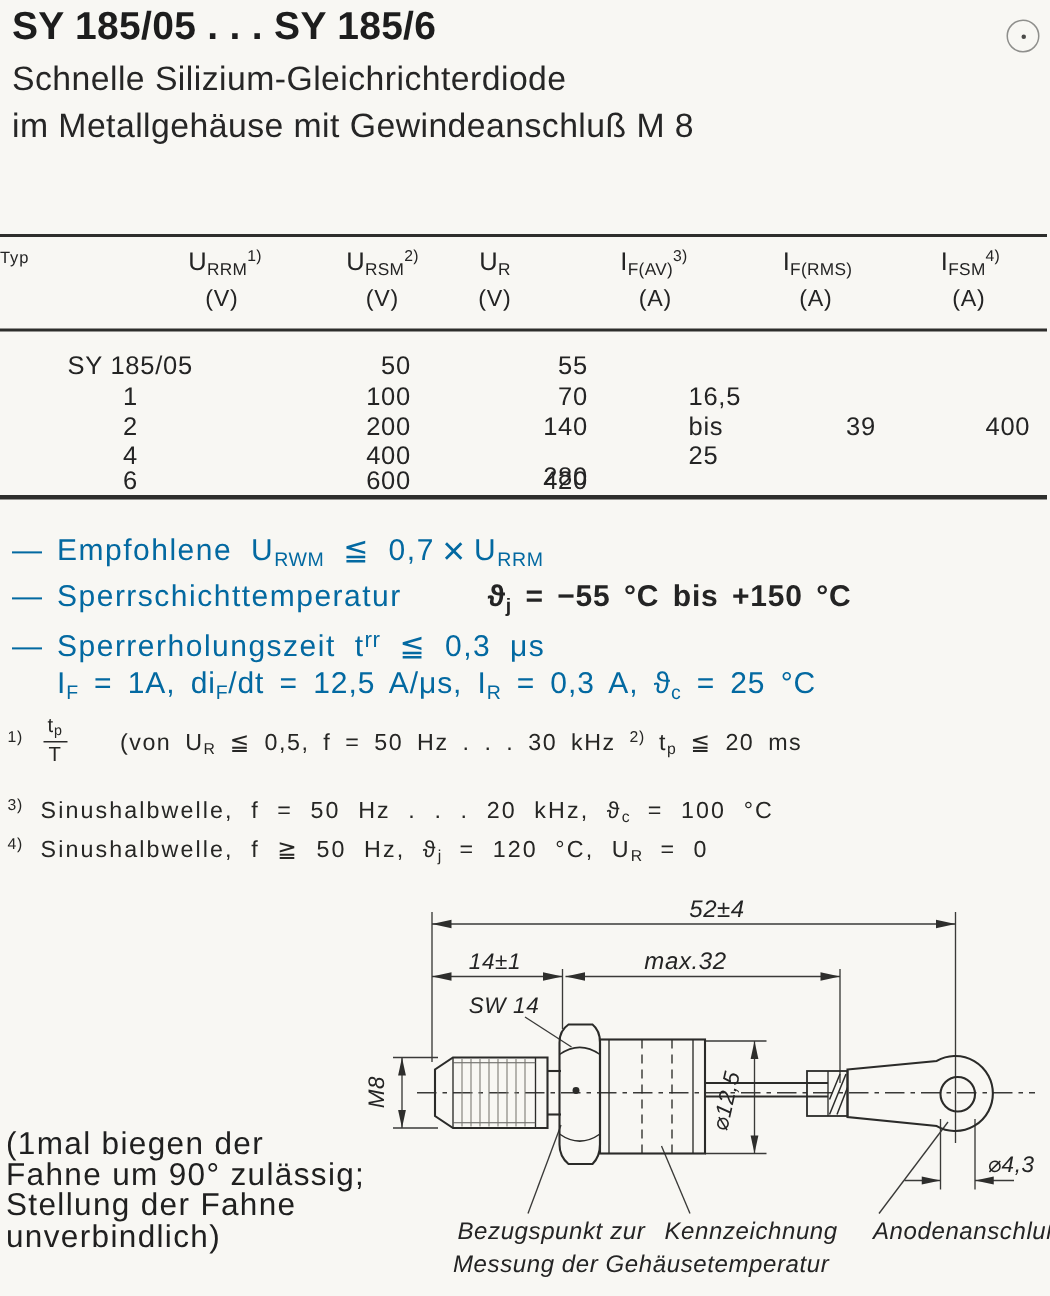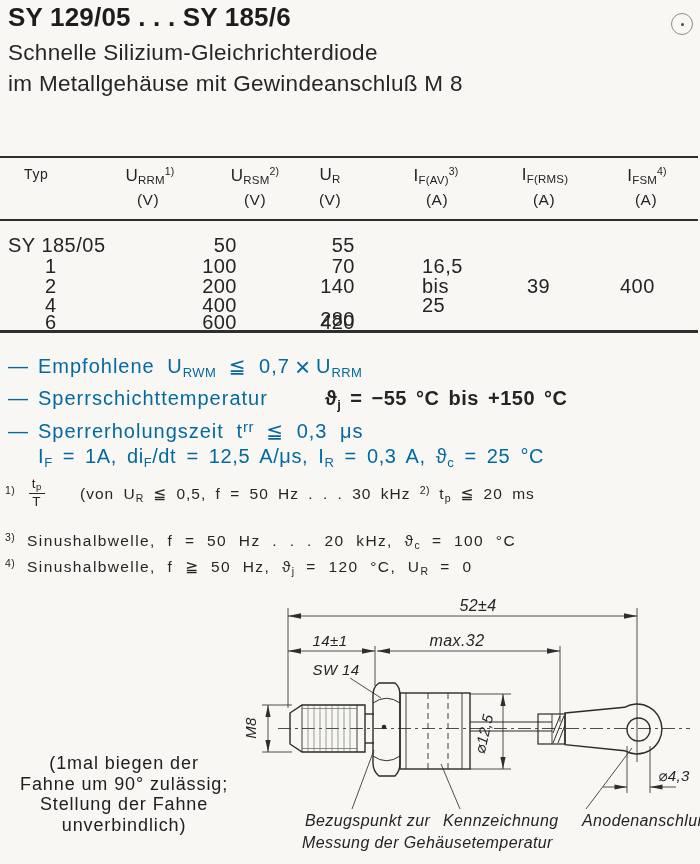--- a/index.html
+++ b/index.html
@@ -9,50 +9,50 @@
     font-family:"Liberation Sans","DejaVu Sans",sans-serif;
   }
   .abs{position:absolute;}
   .title{left:8px;top:2px;font-size:26px;font-weight:700;letter-spacing:.2px;color:#1d1d1d;white-space:nowrap;}
   .logo{left:671px;top:13px;width:20px;height:20px;border:1.5px solid #8f8f8c;border-radius:50%;display:flex;align-items:center;justify-content:center;}
   .logo-dot{width:3px;height:3px;border-radius:50%;background:#4a4a48;}
   .sub{left:8px;font-size:22.5px;letter-spacing:.3px;color:#262626;white-space:nowrap;}
   .hrule{left:0;width:700px;background:#24242
 2;}
   .rule{left:0;width:698px;background:#2e2e2c;}
-  .typ-label{left:24px;top:166px;font-size:14px;letter-spacing:.6px;text-align:right;}
+  .typ-label{left:0;top:166px;font-size:11px;letter-spacing:.6px;text-align:right;}
   .hcell{top:165px;transform:translateX(-50%);font-size:17px;white-space:nowrap;letter-spacing:.2px;}
   .hcell sub{font-size:11.5px;vertical-align:-3px;letter-spacing:.2px;}
   .hcell sup{font-size:10.5px;vertical-align:6px;}
   .hunit{top:191px;transform:translateX(-50%);font-size:15.5px;letter-spacing:.5px;}
-  .cell{font-size:20px;letter-spacing:.5px;white-space:nowrap;}
+  .cell{font-size:17px;letter-spacing:.5px;white-space:nowrap;margin-left:37px;}
   .rnum{text-align:right;}
   .note{left:8px;font-size:20px;font-weight:500;letter-spacing:1px;word-spacing:6px;white-space:nowrap;color:#0369a1;}
   .note .dash{display:inline-block;margin-right:9px;}
   .note sub{font-size:13px;vertical-align:-4px;letter-spacing:.4px;}
   .note sup{font-size:15px;vertical-align:6px;letter-spacing:.4px;}
   .times{font-size:26px;line-height:0;vertical-align:-3px;padding:0 5px;font-weight:400;}
   .formula{font-size:20px;font-weight:700;letter-spacing:.5px;word-spacing:3px;white-space:nowrap;}
   .formula sub{font-size:13px;vertical-align:-4px;}
   .fnote{left:5px;font-size:15.5px;letter-spacing:1.4px;word-spacing:6px;white-space:nowrap;color:#262624;}
   .fnote sub{font-size:10.5px;vertical-align:-3px;letter-spacing:.5px;}
   .fnote sup{font-size:10.5px;vertical-align:5px;letter-spacing:.5px;}
   .frac{display:inline-block;text-align:center;vertical-align:middle;line-height:1.05;margin:0 26px 4px 4px;font-size:13.5px;letter-spacing:.5px;}
   .fr-top{display:block;border-bottom:1.4px solid #2a2a2a;padding:0 3px 1px;}
   .fr-bot{display:block;padding-top:1px;}
   .frac sub{font-size:9.5px;vertical-align:-2px;}
-  .sidenote{left:20px;top:753px;font-size:18px;font-weight:500;letter-spacing:.9px;line-height:20.5px;color:#202020;white-space:nowrap;text-align:center;}
+  .sidenote{left:4px;top:753px;font-size:21px;font-weight:500;letter-spacing:.9px;line-height:20.5px;color:#202020;white-space:nowrap;}
   svg text{font-family:"Liberation Sans","DejaVu Sans",sans-serif;font-style:italic;fill:#242424;letter-spacing:.4px;}
 </style>
 </head>
 <body>
 
 <div class="page">
 
-  <div class="abs title">SY 129/05 . . . SY 185/6</div>
+  <div class="abs title">SY 185/05 . . . SY 185/6</div>
   <div class="abs logo">
       <div class="logo-dot"></div>
     </div>
   <div class="abs sub" style="top:40px">Schnelle Silizium-Gleichrichterdiode</div>
   <div class="abs sub" style="top:71px">im Metallgehäuse mit Gewindeanschluß M 8</div>
   <div class="abs hrule" style="top:115px;height:3px"></div>
 
   <div>
     <div class="abs rule" style="top:156px;height:2px"></div>
     <div class="abs typ-label">Typ</div>

